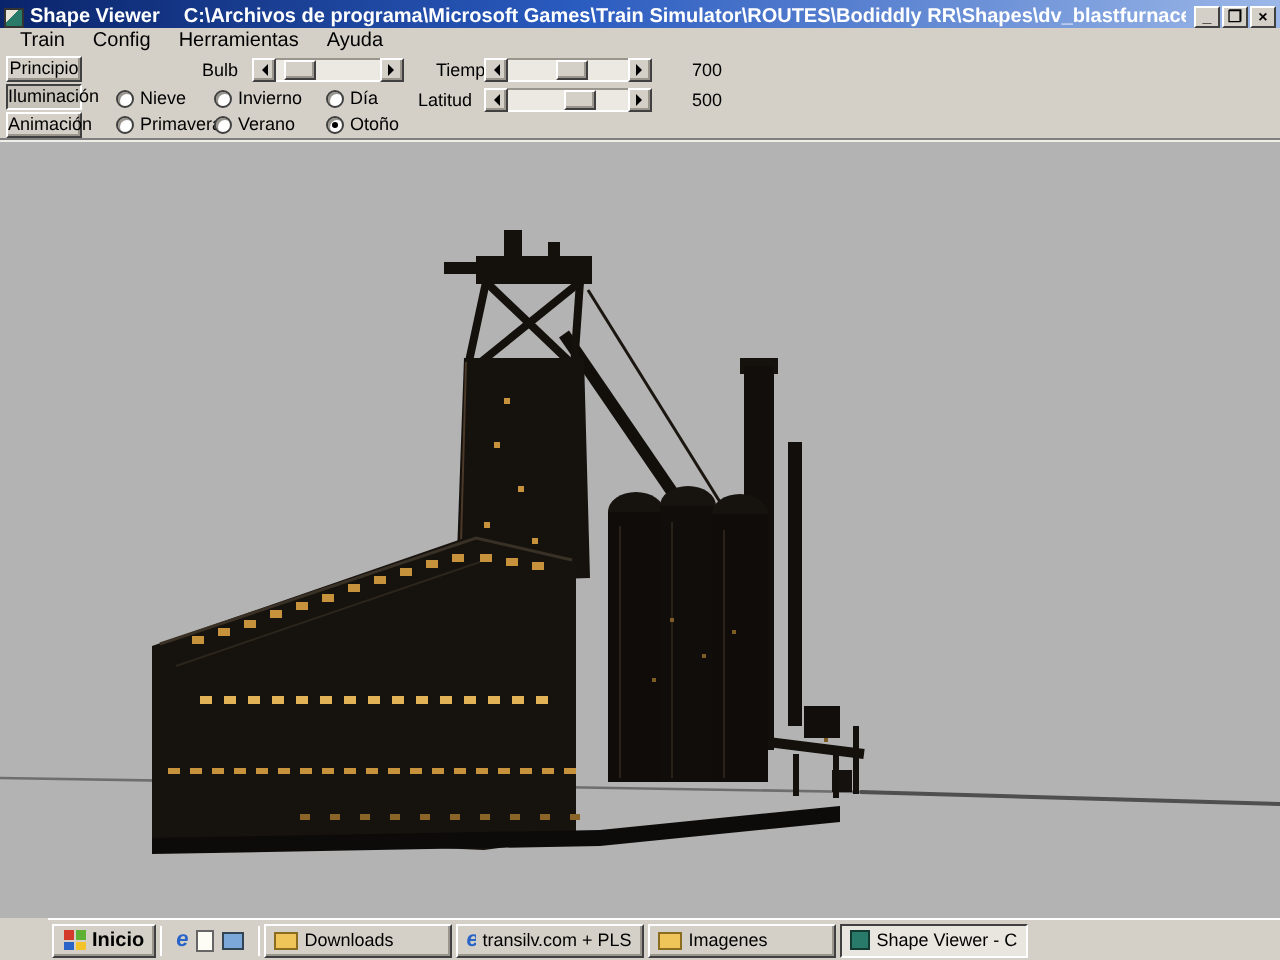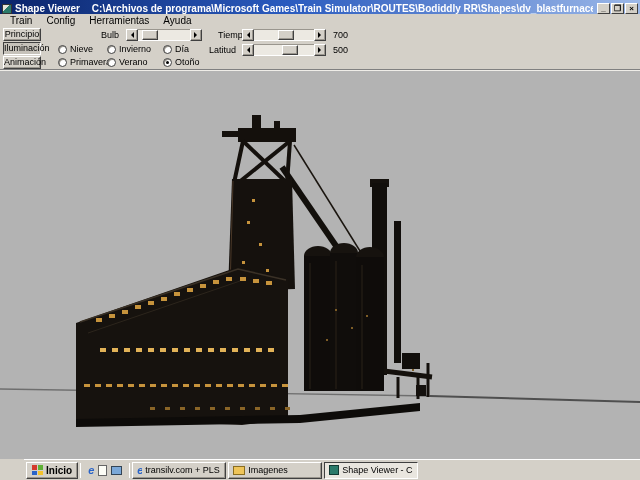--- a/index.html
+++ b/index.html
@@ -26,21 +26,21 @@
 
   
   .toolbar { position: relative; height: 43px; background: #d4d0c8;
              border-bottom: 1px solid #808080; font-size: 9px; }
   .bevel-out { background: #d4d0c8; border: 1px solid; border-color: #fff #404040 #404040 #fff;
                box-shadow: inset -1px -1px 0 #9a968e; }
   .nav-btn { position: absolute; left: 3px; width: 38px; height: 13px; text-align: center;
              line-height: 11px; font-size: 9px; }
   .nav-btn.pressed { border-color: #404040 #fff #fff #404040; box-shadow: none; background: #c6c2ba; }
   .tlabel { position: absolute; }
-  .tvalue { position: absolute; }
+  .tvalue { position: absolute; margin-left: 13px; }
   .hscroll { position: absolute; height: 12px; display: flex; }
   .sb-btn { width: 12px; height: 12px; display: flex; align-items: center; justify-content: center; }
   .tri-l { width: 0; height: 0; border: 3px solid transparent; border-right-color: #000; margin-right: 2px; }
   .tri-r { width: 0; height: 0; border: 3px solid transparent; border-left-color: #000; margin-left: 2px; }
   .sb-track { flex: 1; background: #ece9e2; border-top: 1px solid #9a968e; border-bottom: 1px solid #fff; position: relative; }
   .sb-thumb { position: absolute; top: 0; width: 16px; height: 10px; }
   .radio { position: absolute; display: flex; align-items: center; gap: 3px; }
   .circ { width: 9px; height: 9px; border-radius: 50%; background: #fff; flex: 0 0 auto;
           border: 1px solid #404040; box-shadow: inset 1px 1px 0 #9a968e;
           display: flex; align-items: center; justify-content: center; }
@@ -330,20 +330,24 @@
     </div>
     <div class="sep"></div>
     <div class="ql">
       <span class="ie-e">e</span>
       <span class="page-ico"></span>
       <span class="desk-ico"></span>
     </div>
     <div class="sep"></div>
 
     <div class="task-btn bevel-out">
+      <span class="folder-ico"></span>
+      <span>Downloads</span>
+    </div>
+    <div class="task-btn bevel-out">
       <span class="ie-e">e</span>
       <span>transilv.com + PLS co...</span>
     </div>
     <div class="task-btn bevel-out">
       <span class="folder-ico"></span>
       <span>Imagenes</span>
     </div>
     <div class="task-btn bevel-out active">
       <span class="sv-ico"></span>
       <span>Shape Viewer - C:\A...</span>

